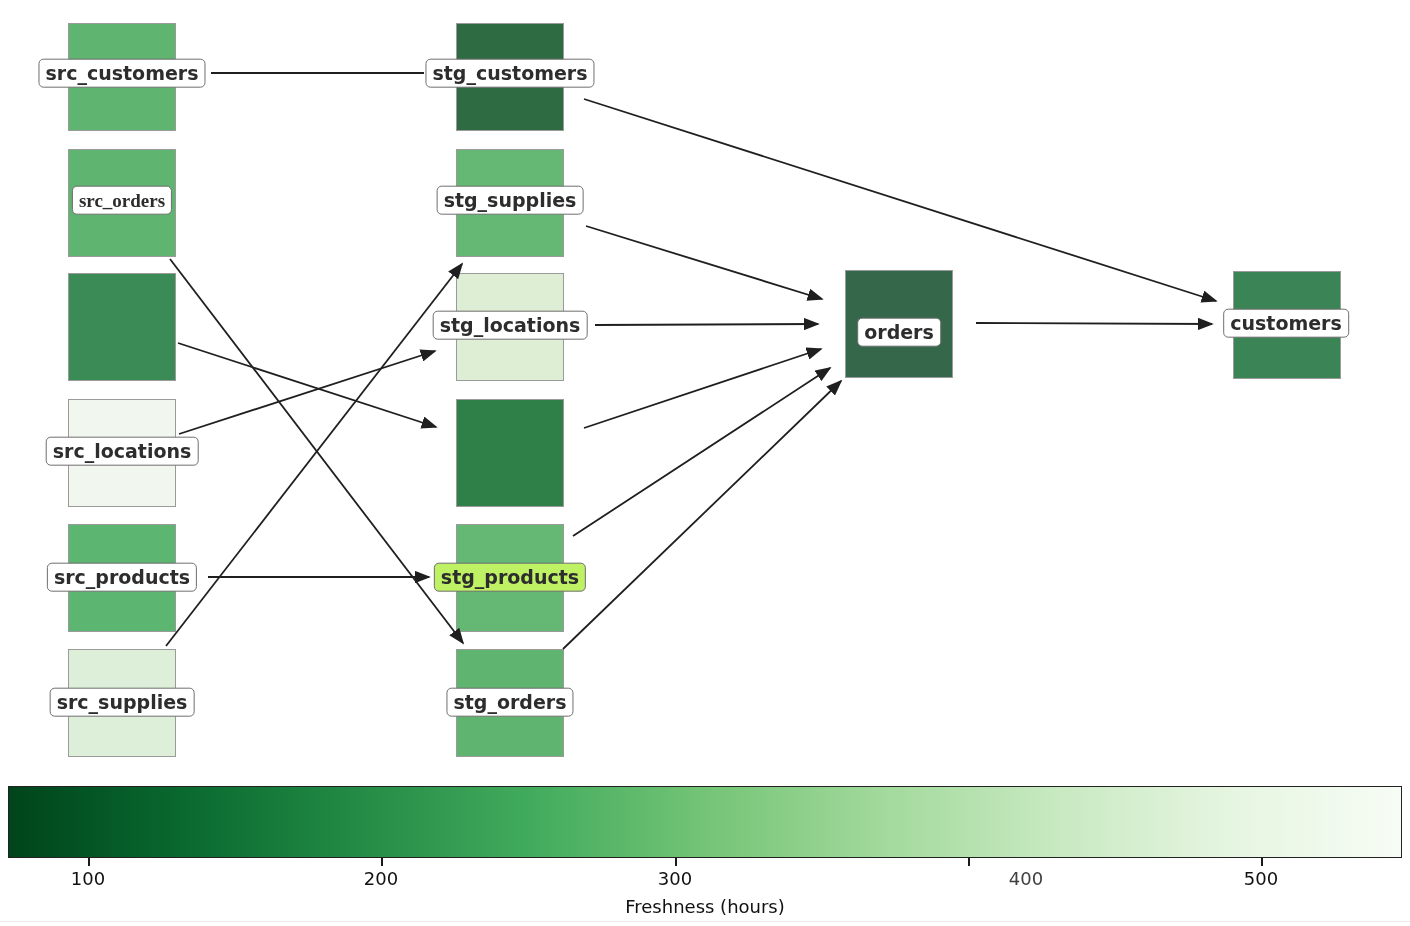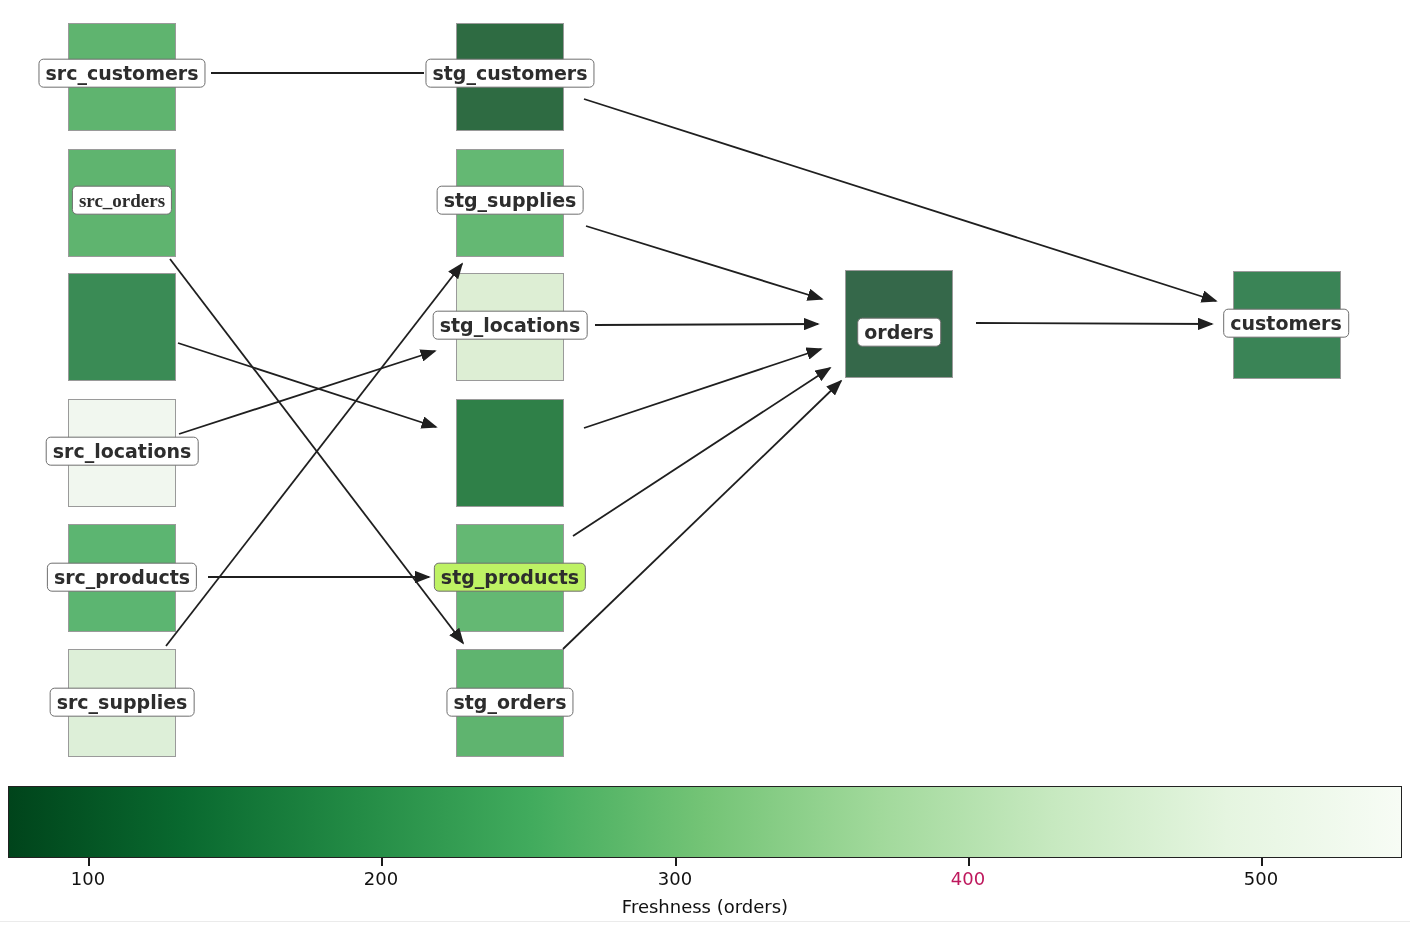--- a/index.html
+++ b/index.html
@@ -62,25 +62,25 @@
 
   <div class="cbar-gradient" id="cbar-gradient" style="left: 8px; top: 786px; width: 1394px; height: 72px; border-color: rgb(34, 34, 34); background: linear-gradient(to right, rgb(0, 68, 27), rgb(9, 105, 47), rgb(35, 139, 69), rgb(65, 171, 93), rgb(116, 196, 118), rgb(161, 217, 155), rgb(199, 233, 192), rgb(229, 245, 224), rgb(247, 252, 245));"></div>
   <div id="cbar-ticks">
       <div class="cbar-tick" style="left: 88px; top: 858px; background: rgb(26, 26, 26);"></div>
       <div class="cbar-ticklabel" style="left: 88px; top: 868px; color: rgb(17, 17, 17);">100</div>
       <div class="cbar-tick" style="left: 381px; top: 858px; background: rgb(26, 26, 26);"></div>
       <div class="cbar-ticklabel" style="left: 381px; top: 868px; color: rgb(17, 17, 17);">200</div>
       <div class="cbar-tick" style="left: 675px; top: 858px; background: rgb(26, 26, 26);"></div>
       <div class="cbar-ticklabel" style="left: 675px; top: 868px; color: rgb(17, 17, 17);">300</div>
       <div class="cbar-tick" style="left: 968px; top: 858px; background: rgb(26, 26, 26);"></div>
-      <div class="cbar-ticklabel" style="left: 968px; top: 868px; color: #be185d;">400</div>
+      <div class="cbar-ticklabel" style="left: 1026px; top: 868px; color: #404040;">400</div>
       <div class="cbar-tick" style="left: 1261px; top: 858px; background: rgb(26, 26, 26);"></div>
       <div class="cbar-ticklabel" style="left: 1261px; top: 868px; color: rgb(17, 17, 17);">500</div>
     </div>
-  <div class="cbar-label" id="cbar-label" style="left: 705px; top: 896px; color: rgb(17, 17, 17);">Freshness (orders)</div>
+  <div class="cbar-label" id="cbar-label" style="left: 705px; top: 896px; color: rgb(17, 17, 17);">Freshness (hours)</div>
 
   <div class="bottom-line"></div>
 <div class="node-label" style="left: 122px; top: 73px; background: rgb(255, 255, 255); border-color: rgb(110, 110, 110); color: rgb(45, 45, 45);">src_customers</div>
     <div class="node-label" style="left: 122px; top: 200px; background: rgb(255, 255, 255); border-color: rgb(110, 110, 110); color: rgb(45, 45, 45); font-family: Liberation Serif, serif;">src_orders</div>
     <div class="node-label" style="left: 122px; top: 451px; background: rgb(255, 255, 255); border-color: rgb(110, 110, 110); color: rgb(45, 45, 45);">src_locations</div>
     <div class="node-label" style="left: 122px; top: 577px; background: rgb(255, 255, 255); border-color: rgb(110, 110, 110); color: rgb(45, 45, 45);">src_products</div>
     <div class="node-label" style="left: 122px; top: 702px; background: rgb(255, 255, 255); border-color: rgb(110, 110, 110); color: rgb(45, 45, 45);">src_supplies</div>
     <div class="node-label" style="left: 510px; top: 73px; background: rgb(255, 255, 255); border-color: rgb(110, 110, 110); color: rgb(45, 45, 45);">stg_customers</div>
     <div class="node-label" style="left: 510px; top: 200px; background: rgb(255, 255, 255); border-color: rgb(110, 110, 110); color: rgb(45, 45, 45);">stg_supplies</div>
     <div class="node-label" style="left: 510px; top: 325px; background: rgb(255, 255, 255); border-color: rgb(110, 110, 110); color: rgb(45, 45, 45);">stg_locations</div>

